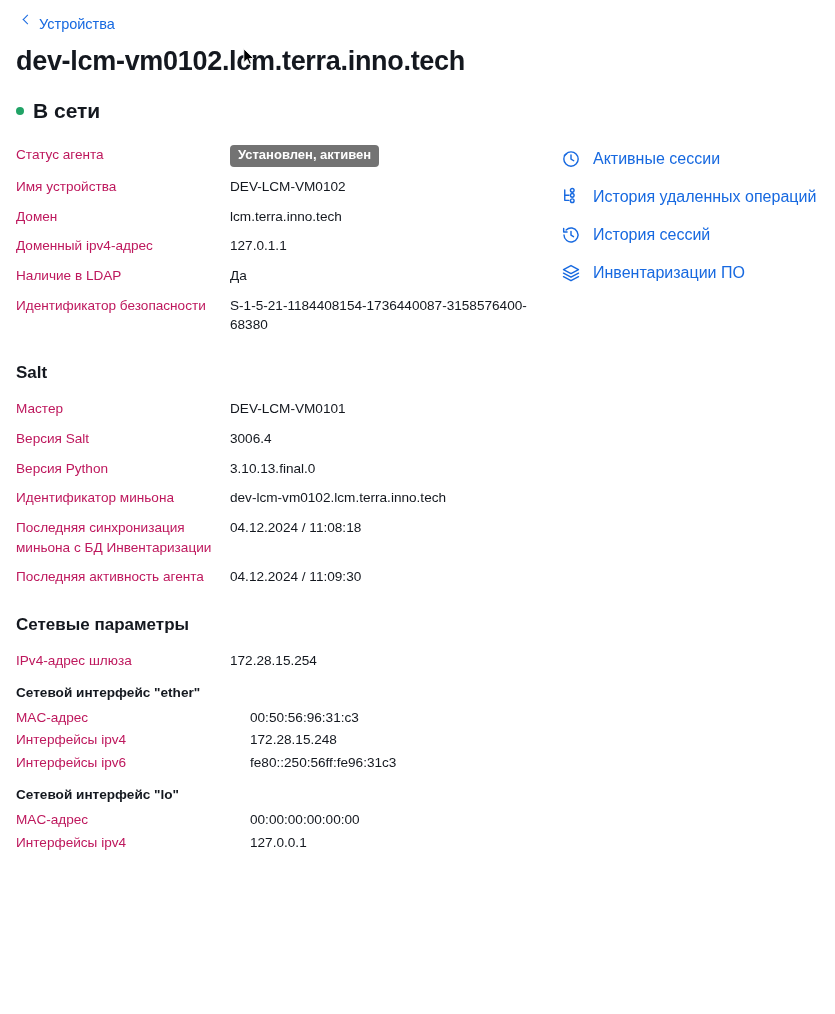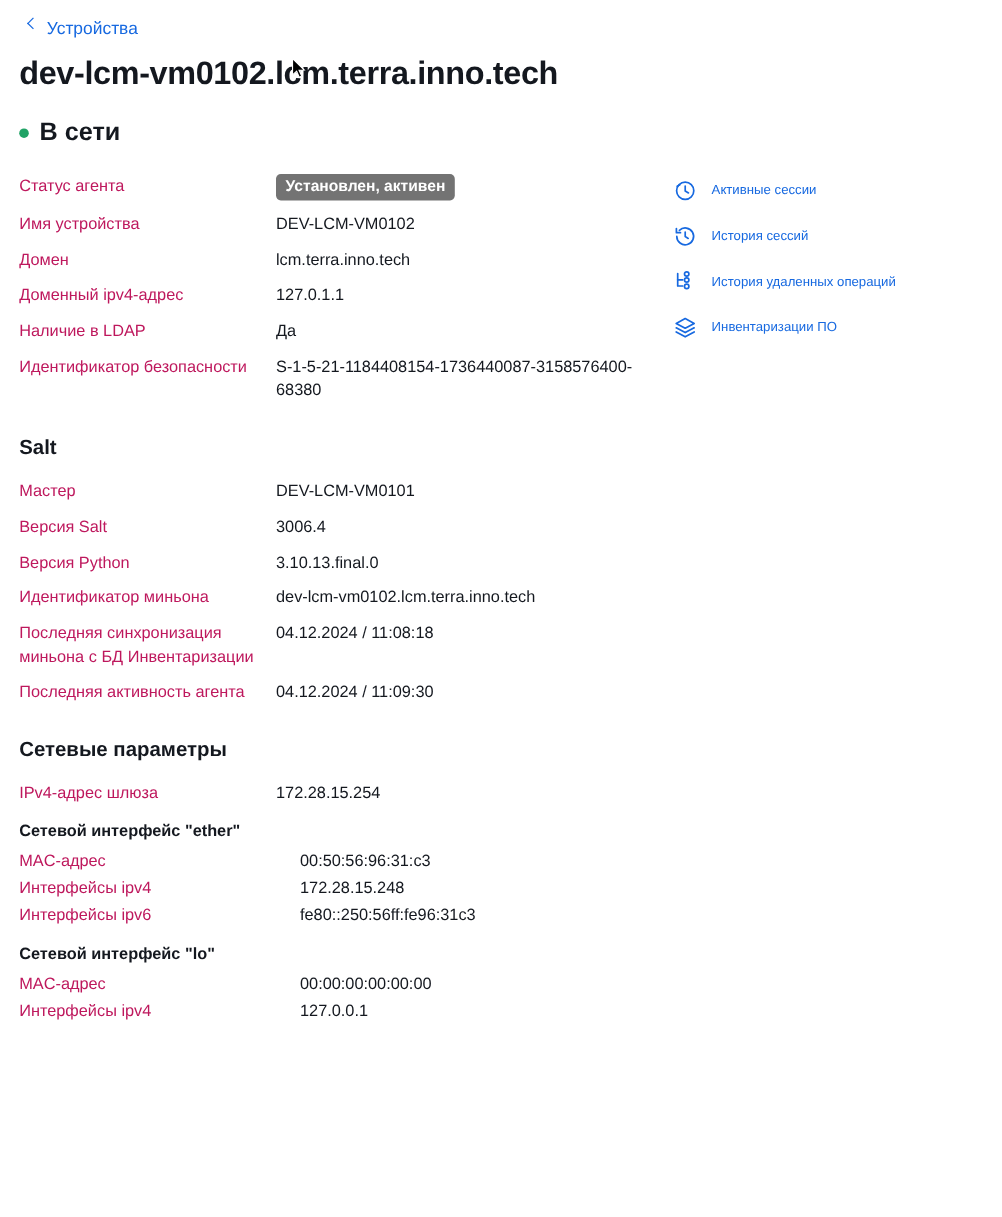--- a/index.html
+++ b/index.html
@@ -133,21 +133,21 @@
   
   .link-item {
     display: flex;
     align-items: center;
     gap: 12px;
     margin-bottom: 18px;
     cursor: pointer;
   }
   .link-item .lk-label {
     color: #1769e0;
-    font-size: 11px;
+    font-size: 16px;
     white-space: nowrap;
   }
   .lk-icon {
     width: 20px;
     height: 20px;
     flex: 0 0 20px;
     display: block;
     color: #1769e0;
   }
 
@@ -282,38 +282,38 @@
                 <circle cx="12" cy="12" r="8.6"></circle>
                 <path d="M12 7.2v4.9l3.3 2"></path>
                 <path d="M4 7.5 L6.6 6"></path>
               </svg>
             </span>
             <span class="lk-label">Активные сессии</span>
           </div>
           <div class="link-item">
             <span>
               <svg class="lk-icon" viewBox="0 0 24 24" fill="none" stroke="currentColor" stroke-width="1.7" stroke-linecap="round" stroke-linejoin="round">
-                <path d="M3.6 12a8.4 8.4 0 1 0 2.6-6.1"></path>
-                <path d="M3.2 4.2v4.1h4.1"></path>
-                <path d="M12 7.6v4.6l3 1.8"></path>
-              </svg>
-            </span>
-            <span class="lk-label">История сессий</span>
-          </div>
-          <div class="link-item">
-            <span>
-              <svg class="lk-icon" viewBox="0 0 24 24" fill="none" stroke="currentColor" stroke-width="1.7" stroke-linecap="round" stroke-linejoin="round">
                 <path d="M4.5 3.5v12.5h5"></path>
                 <path d="M4.5 9.8h5"></path>
                 <circle cx="13.5" cy="4" r="2.2"></circle>
                 <circle cx="13.5" cy="10" r="2.2"></circle>
                 <circle cx="13.5" cy="16.4" r="2.2"></circle>
               </svg>
             </span>
             <span class="lk-label">История удаленных операций</span>
+          </div>
+          <div class="link-item">
+            <span>
+              <svg class="lk-icon" viewBox="0 0 24 24" fill="none" stroke="currentColor" stroke-width="1.7" stroke-linecap="round" stroke-linejoin="round">
+                <path d="M3.6 12a8.4 8.4 0 1 0 2.6-6.1"></path>
+                <path d="M3.2 4.2v4.1h4.1"></path>
+                <path d="M12 7.6v4.6l3 1.8"></path>
+              </svg>
+            </span>
+            <span class="lk-label">История сессий</span>
           </div>
           <div class="link-item">
             <span>
               <svg class="lk-icon" viewBox="0 0 24 24" fill="none" stroke="currentColor" stroke-width="1.7" stroke-linecap="round" stroke-linejoin="round">
                 <path d="M12 3 L21 7.8 L12 12.6 L3 7.8 Z"></path>
                 <path d="M3 12.2 L12 17 L21 12.2"></path>
                 <path d="M3 16.4 L12 21.2 L21 16.4"></path>
               </svg>
             </span>
             <span class="lk-label">Инвентаризации ПО</span>

